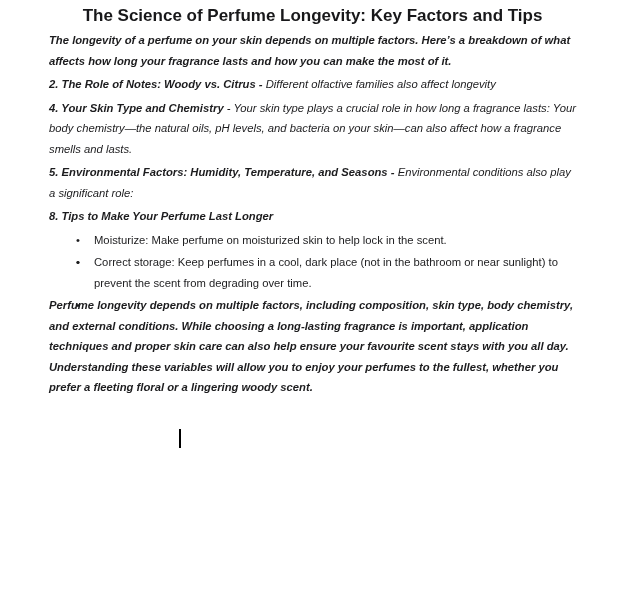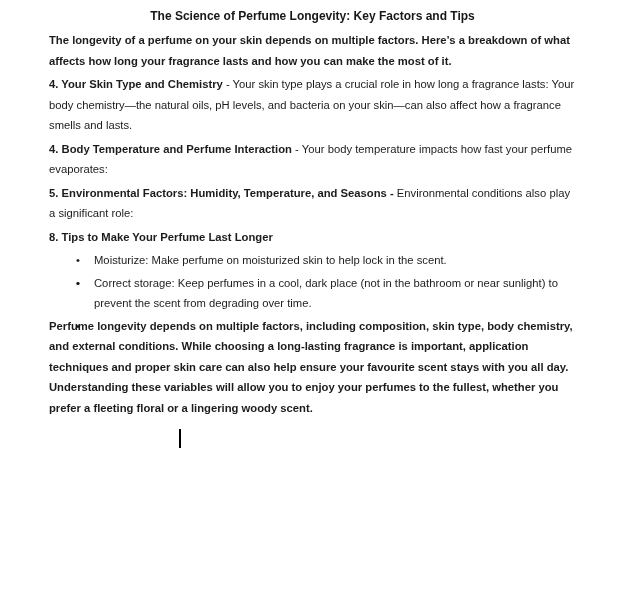--- a/index.html
+++ b/index.html
@@ -13,31 +13,32 @@
     overflow: hidden;
   }
   .page {
     box-sizing: border-box;
     width: 625px;
     height: 600px;
     padding: 8px 49px 0 49px;
     position: relative;
   }
   .doc-title {
-    font-size: 12px;
+    font-size: 17px;
     line-height: 16px;
     font-weight: 700;
     text-align: center;
     margin: 0 0 6px 0;
     color: #18181a;
   }
   p.para {
     font-size: 11.25px;
     line-height: 20.5px;
     margin: 0 0 3px 0;
+    font-style: italic;
   }
   p.bold { font-weight: 700; }
   .sec-head { font-weight: 700; }
   .sec-body { font-weight: 400; }
   ul.tips {
     list-style: none;
     margin: 2px 0 0 0;
     padding: 0;
   }
   ul.tips li {
@@ -64,28 +65,28 @@
 </head>
 <body>
 
 <div class="page">
 
   <h1 class="doc-title">The Science of Perfume Longevity: Key Factors and Tips</h1>
 
   <p class="para bold">The longevity of a perfume on your skin depends on multiple factors. Here’s a breakdown of what affects how long your fragrance lasts and how you can make the most of it.</p>
 
 
+  <p class="para">
+    <span class="sec-head">2. The Role of Notes: Woody vs. Citrus -</span><span class="sec-body"> Different olfactive families also affect longevity</span>
+  </p>
 
   <p class="para">
     <span class="sec-head">4. Your Skin Type and Chemistry</span><span class="sec-body"> - Your skin type plays a crucial role in how long a fragrance lasts: Your body chemistry—the natural oils, pH levels, and bacteria on your skin—can also affect how a fragrance smells and lasts.</span>
   </p>
 
-  <p class="para">
-    <span class="sec-head">4. Body Temperature and Perfume Interaction</span><span class="sec-body"> - Your body temperature impacts how fast your perfume evaporates:</span>
-  </p>
 
 
   <p class="para">
     <span class="sec-head">5. Environmental Factors: Humidity, Temperature, and Seasons -</span><span class="sec-body"> Environmental conditions also play a significant role:</span>
   </p>
 
   <p class="para">
     <span class="sec-head">8. Tips to Make Your Perfume Last Longer</span>
   </p>
 

